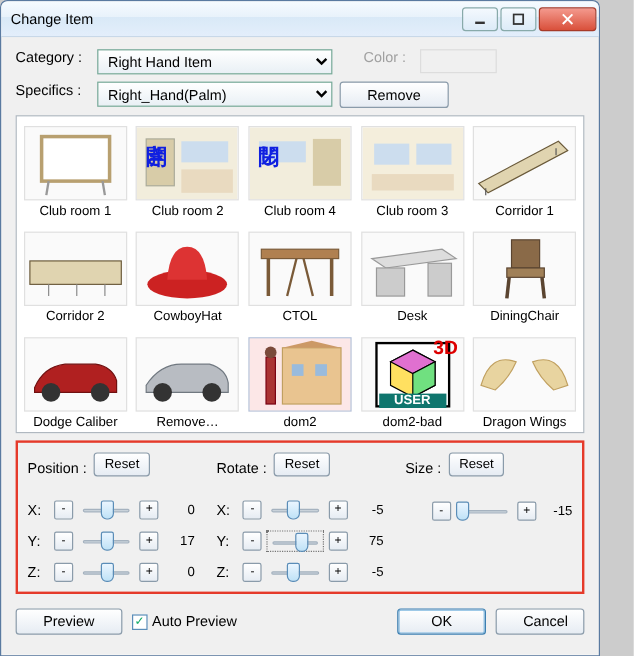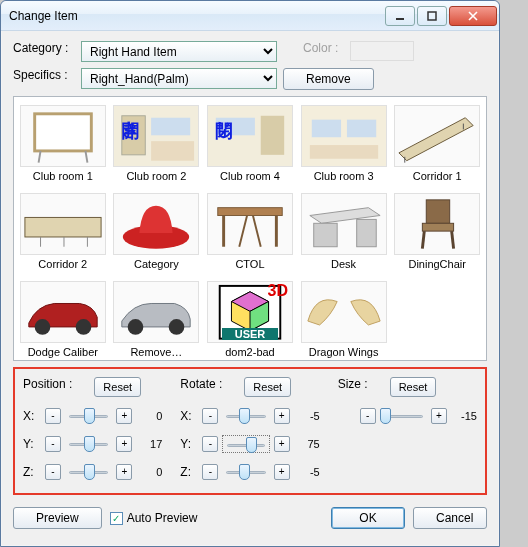--- a/index.html
+++ b/index.html
@@ -22,21 +22,21 @@
 
   .gallery { border: 1px solid #b0b8c0; background: #fff; height: 265px; width: 100%; display: grid; grid-template-columns: repeat(5, 1fr); grid-auto-rows: 88px; gap: 0; padding: 2px; overflow: hidden; }
   .item { display: flex; flex-direction: column; align-items: center; justify-content: flex-end; padding: 2px; text-align: center; font-size: 11px; color: #000; }
   .item .thumb { width: 86px; height: 62px; border: 1px solid #e0e0e0; background: #fafafa; display: flex; align-items: center; justify-content: center; position: relative; overflow: hidden; }
   .item .cap { height: 18px; line-height: 18px; overflow: hidden; white-space: nowrap; text-overflow: ellipsis; width: 95%; }
   .item.selected .thumb { border: 1px solid #b4c8e0; background: #fce7e7; }
   .overlay-cn { position: absolute; top: 2px; left: 4px; font-size: 18px; font-weight: bold; color: #1020e0; writing-mode: vertical-rl; }
 
   .controls { border: 2px solid #e53a2a; padding: 8px 8px 6px 8px; display: flex; gap: 18px; height: 128px; }
   .col { flex: 1 1 0; display: flex; flex-direction: column; gap: 6px; }
-  .col-head { display: flex; align-items: flex-start; gap: 22px; margin-bottom: 2px; }
+  .col-head { display: flex; align-items: flex-end; gap: 6px; margin-bottom: 12px; }
   .axis-row { display: flex; align-items: center; gap: 4px; height: 22px; }
   .axis-row .ax { width: 18px; }
   .step { width: 16px; height: 16px; border: 1px solid #8a9baa; border-radius: 2px; background: linear-gradient(to bottom,#fff,#e6ecf3); display: flex; align-items: center; justify-content: center; font-size: 10px; line-height: 1; cursor: pointer; user-select:none; }
   .slider { flex: 1; height: 18px; position: relative; }
   .slider.active { border: 1px dotted #777; }
   .track { position: absolute; left: 4px; right: 4px; top: 8px; height: 3px; background: #c9d2da; border: 1px solid #a5b2bf; border-radius: 2px; }
   .thumb-s { position: absolute; top: 1px; width: 11px; height: 16px; background: linear-gradient(to bottom,#eaf5ff,#bfe2f7); border: 1px solid #5a8db8; border-radius: 2px 2px 5px 5px; }
   .val { width: 26px; text-align: right; font-size: 11px; }
 
   .footer { display: flex; align-items: center; padding-top: 6px; gap: 8px; }
@@ -148,21 +148,21 @@
           </div>
           <div class="cap">Corridor 2</div>
         </div>
         <div class="item">
           <div class="thumb">
             <svg viewBox="0 0 86 62">
               <ellipse cx="43" cy="44" rx="34" ry="12" fill="#c22"></ellipse>
               <path d="M26 40 Q28 12 43 12 Q58 12 60 40 Z" fill="#d33"></path>
             </svg>
           </div>
-          <div class="cap">Category</div>
+          <div class="cap">CowboyHat</div>
         </div>
         <div class="item">
           <div class="thumb">
             <svg viewBox="0 0 86 62">
               <rect x="10" y="14" width="66" height="8" fill="#b08050" stroke="#7a5a38"></rect>
               <line x1="16" y1="22" x2="16" y2="54" stroke="#7a5a38" stroke-width="3"></line>
               <line x1="70" y1="22" x2="70" y2="54" stroke="#7a5a38" stroke-width="3"></line>
               <line x1="40" y1="22" x2="32" y2="54" stroke="#7a5a38" stroke-width="2"></line>
               <line x1="46" y1="22" x2="54" y2="54" stroke="#7a5a38" stroke-width="2"></line>
             </svg>
@@ -202,20 +202,34 @@
         </div>
         <div class="item">
           <div class="thumb">
             <svg viewBox="0 0 86 62">
               <path d="M8 40 Q20 22 38 22 L62 22 Q76 26 78 38 L78 46 L8 46 Z" fill="#b8bcc2" stroke="#707880"></path>
               <circle cx="22" cy="46" r="8" fill="#333"></circle>
               <circle cx="64" cy="46" r="8" fill="#333"></circle>
             </svg>
           </div>
           <div class="cap">Remove…</div>
+        </div>
+        <div class="item selected">
+          <div class="thumb">
+            <svg viewBox="0 0 86 62">
+              <rect width="86" height="62" fill="#fce7e7"></rect>
+              <rect x="28" y="8" width="50" height="48" fill="#e9c490" stroke="#c0a060"></rect>
+              <polygon points="28,8 53,2 78,8" fill="#c96"></polygon>
+              <rect x="36" y="22" width="10" height="10" fill="#9bd"></rect>
+              <rect x="56" y="22" width="10" height="10" fill="#9bd"></rect>
+              <rect x="14" y="16" width="8" height="40" fill="#a33" stroke="#701"></rect>
+              <circle cx="18" cy="12" r="5" fill="#7a4a3a"></circle>
+            </svg>
+          </div>
+          <div class="cap">dom2</div>
         </div>
         <div class="item">
           <div class="thumb">
             <svg viewBox="0 0 86 62">
               <rect x="12" y="4" width="62" height="54" fill="#fff" stroke="#000" stroke-width="2"></rect>
               <polygon points="43,10 62,20 62,40 43,50 24,40 24,20" fill="#ffe060" stroke="#000"></polygon>
               <polygon points="43,10 62,20 43,30 24,20" fill="#e070d0" stroke="#000"></polygon>
               <polygon points="43,30 62,20 62,40 43,50" fill="#70e080" stroke="#000"></polygon>
             </svg>
             <div style="position: absolute; top: 0px; right: 4px; font-weight: bold; color: rgb(221, 0, 0); font-size: 16px; text-align: center;">3D</div>

